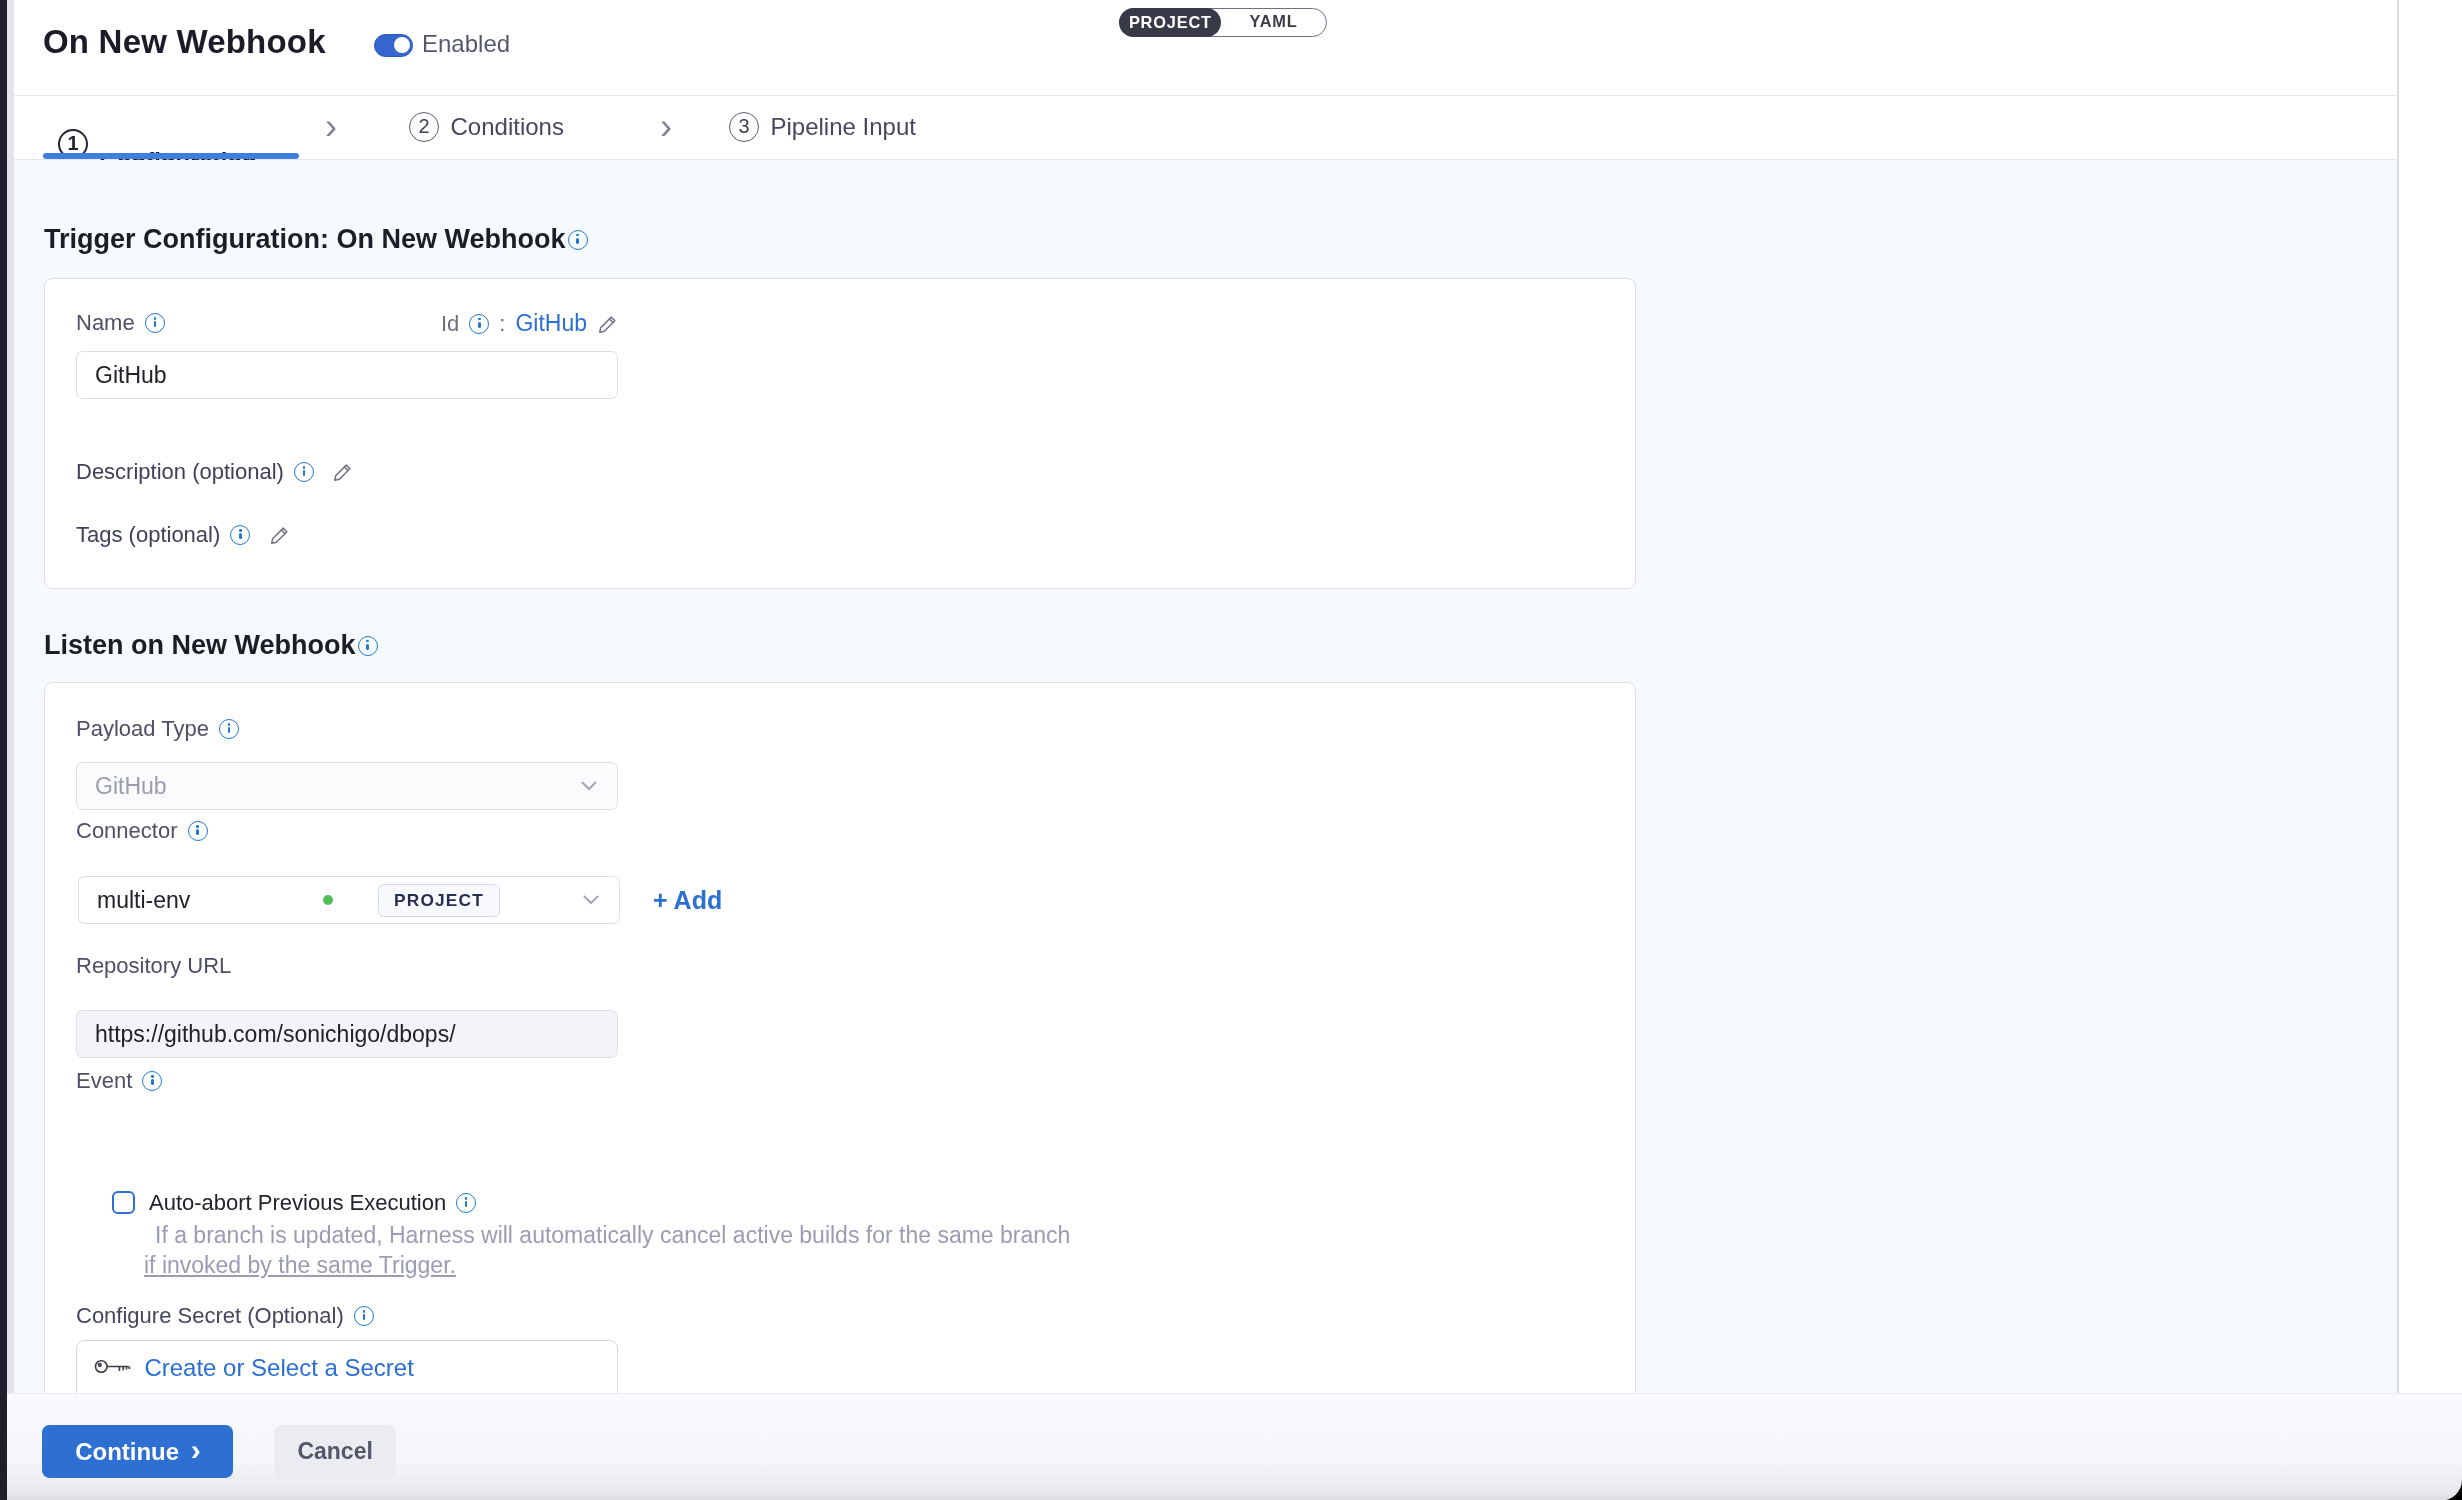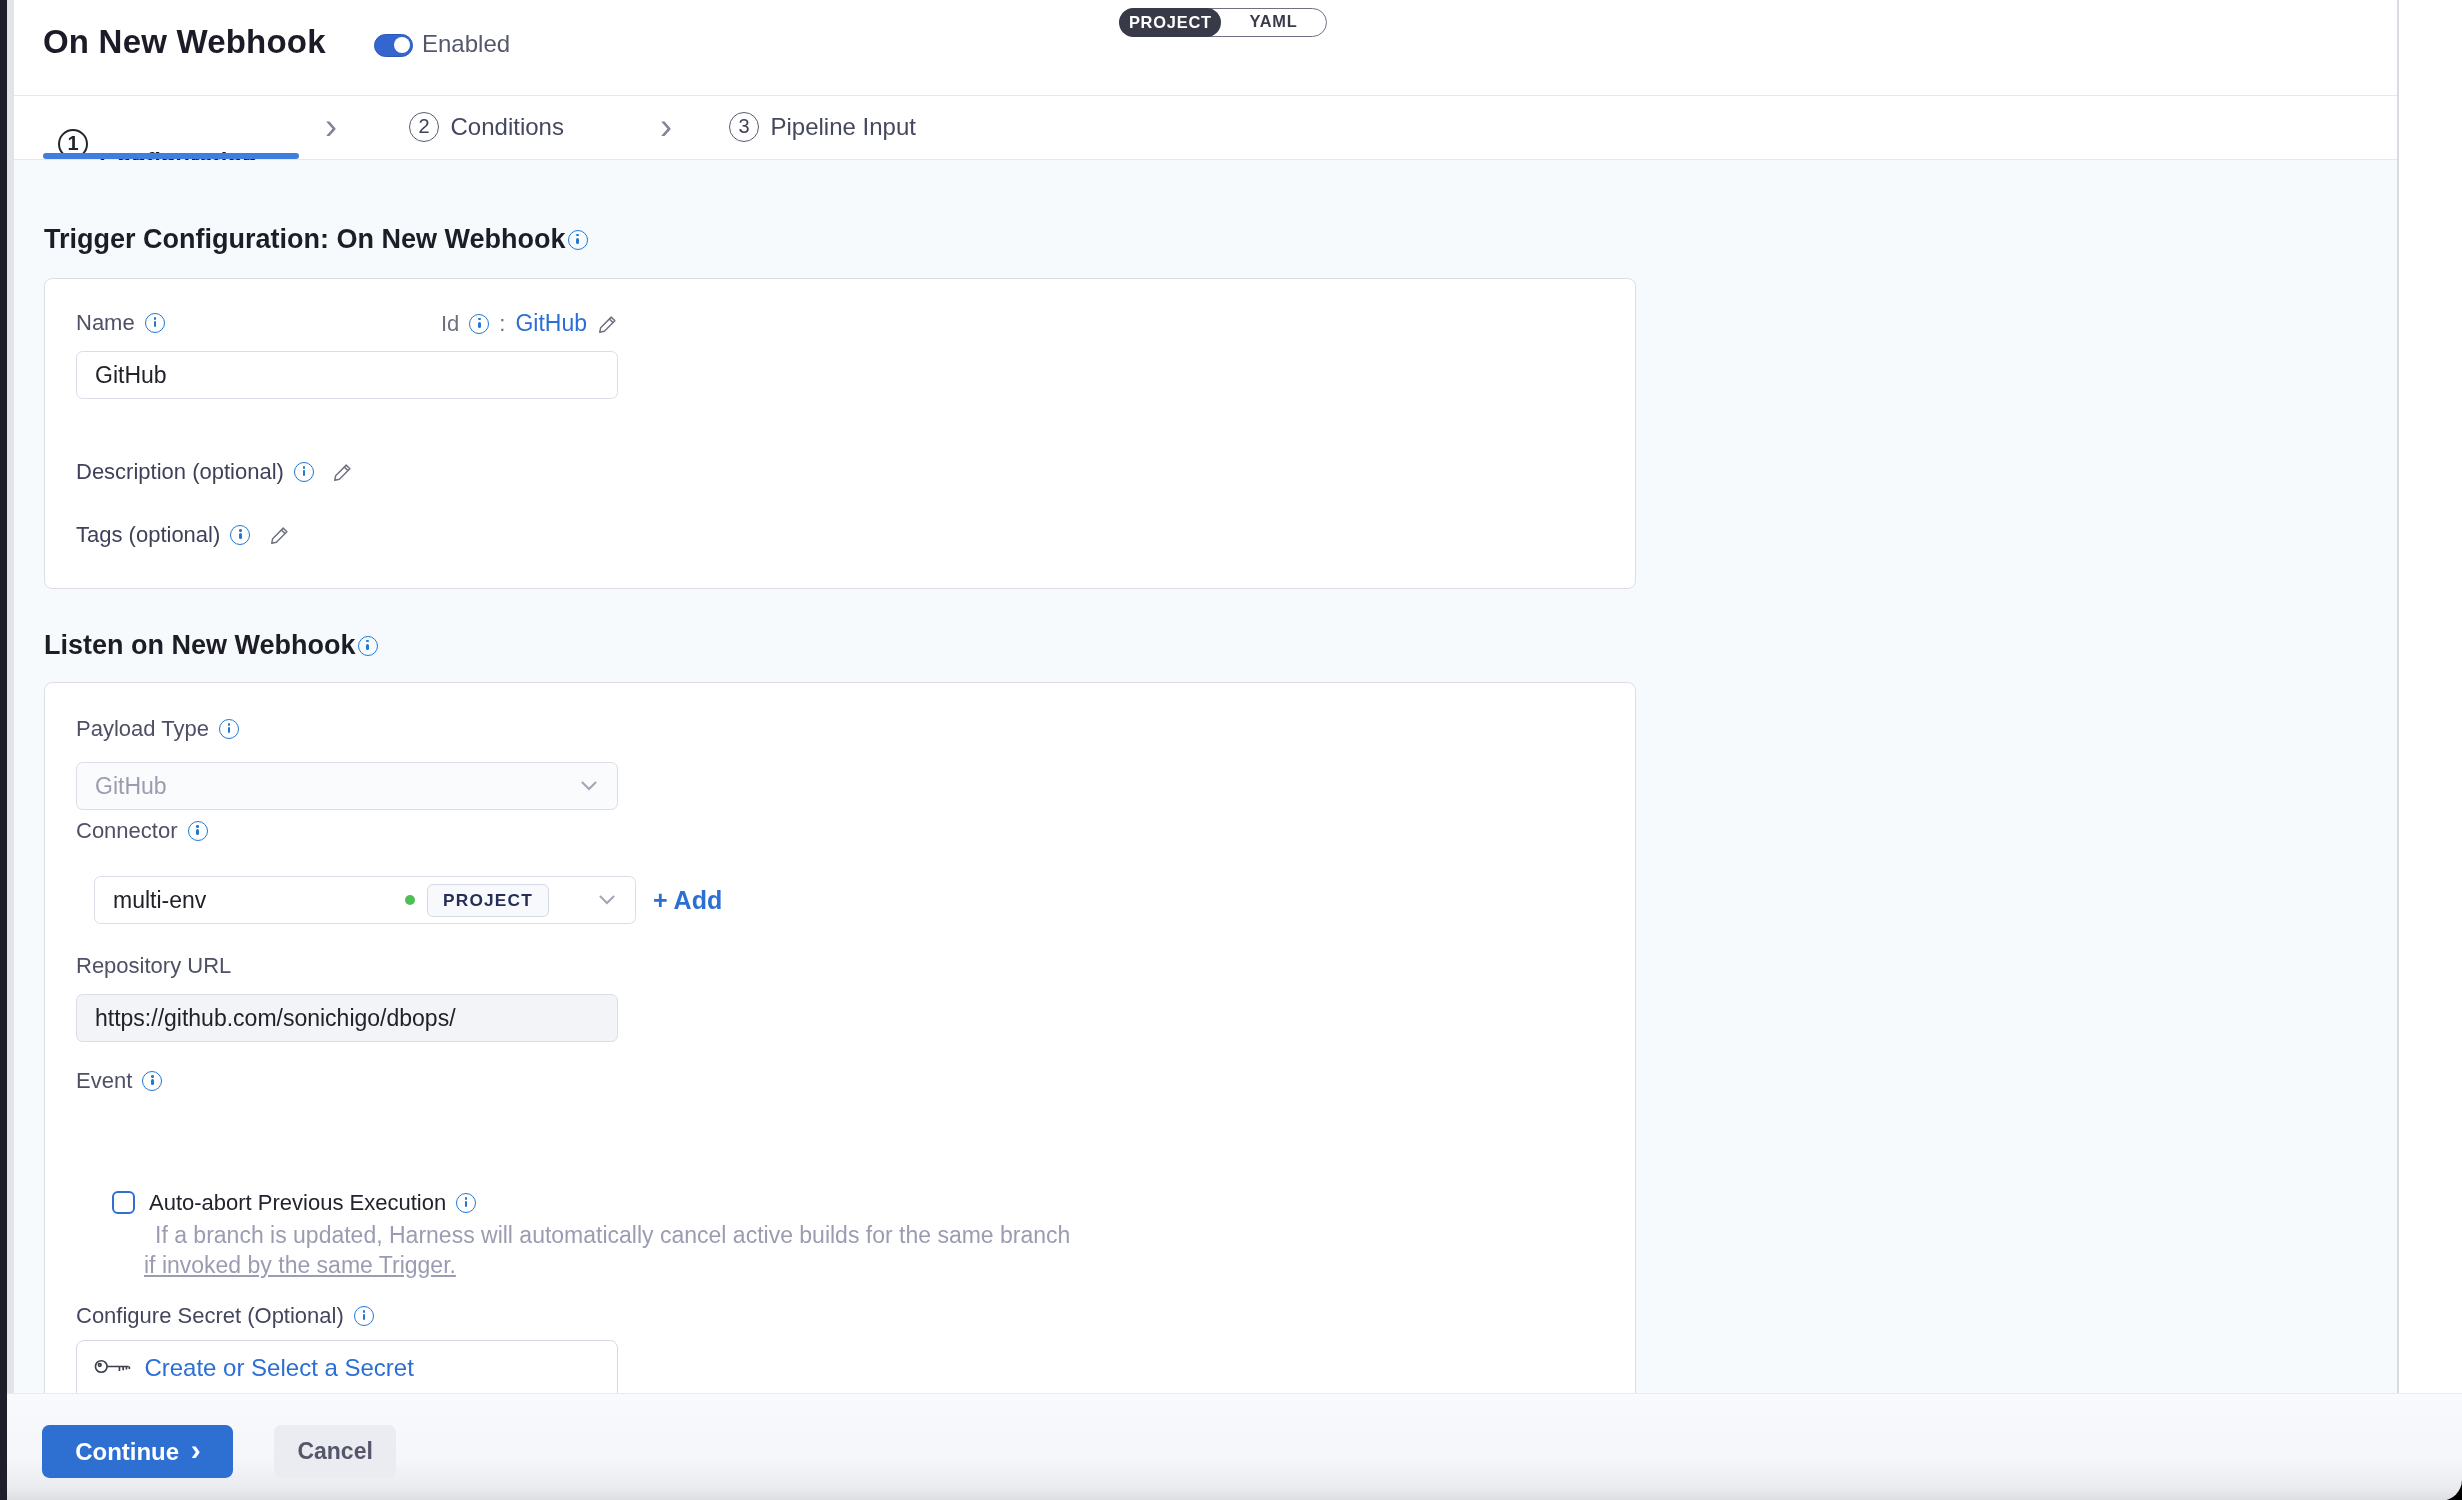--- a/index.html
+++ b/index.html
@@ -40,21 +40,21 @@
   
   #content{position:absolute;left:14px;top:160px;width:2383px;height:1233px;background:#f7fafc;overflow:hidden;z-index:1;}
   .section-h{position:absolute;font-size:27px;font-weight:700;color:#1c1d27;display:flex;align-items:center;gap:2px;}
   .card{position:absolute;width:1592px;background:#fff;border:1.6px solid #dcdde7;border-radius:8.2px;box-sizing:border-box;}
 
   .lbl{position:absolute;display:flex;align-items:center;gap:10px;font-size:22px;font-weight:500;color:#4e5066;}
   .field{position:absolute;width:542px;height:48px;box-sizing:border-box;border:1.6px solid #dcdde6;border-radius:6.6px;
          background:#fff;display:flex;align-items:center;padding:0 18px;font-size:23px;color:#212229;cursor:text;}
   .field .chev{margin-left:auto;flex:none;}
   .field.disabled{background:#fafbfd;color:#9b9daf;cursor:default;}
-  .field.greyed{background:#f3f4f8;}
+  .field.greyed{background:#f3f4f8;margin-top:16px;}
 
   .info{width:20px;height:20px;border:1.6px solid #2178d4;border-radius:50%;position:relative;display:inline-block;
         box-sizing:border-box;flex:none;cursor:pointer;}
   .info::before{content:"";position:absolute;left:50%;top:3.3px;width:2.5px;height:2.5px;margin-left:-1.2px;background:#2178d4;border-radius:50%;}
   .info::after{content:"";position:absolute;left:50%;top:7.4px;width:2.5px;height:5.8px;margin-left:-1.2px;background:#2178d4;border-radius:1.6px;}
 
   .id-row{position:absolute;display:flex;align-items:center;gap:10px;font-size:22px;color:#6e7080;}
   .link-blue{color:#2b6fd4;font-weight:500;}
   .pencil{flex:none;cursor:pointer;}
 
@@ -183,21 +183,21 @@
       <span>GitHub</span>
       <svg class="chev" width="20" height="11.5" viewBox="0 0 24 14" fill="none" stroke="#a3a5b4" stroke-width="2.4" stroke-linecap="round">
           <path d="M4 3l8 8 8-8"></path>
         </svg>
     </div>
 
     <div class="lbl" style="left:62px;top:658px;">
       <span>Connector</span>
       <span class="info"></span>
     </div>
-    <div class="field" style="left:80px;top:716px;">
+    <div class="field" style="left:64px;top:716px;gap:33px;">
       <span style="flex:1;">multi-env</span>
       <span class="dot"></span>
       <span class="scope-badge">PROJECT</span>
       <svg class="chev" style="margin-left:48px;" width="20" height="11.5" viewBox="0 0 24 14" fill="none" stroke="#a3a5b4" stroke-width="2.4" stroke-linecap="round">
           <path d="M4 3l8 8 8-8"></path>
         </svg>
     </div>
     <div class="add-link" style="left:639px;top:726px;">+ Add</div>
 
     <div class="lbl" style="left:62px;top:793px;">

